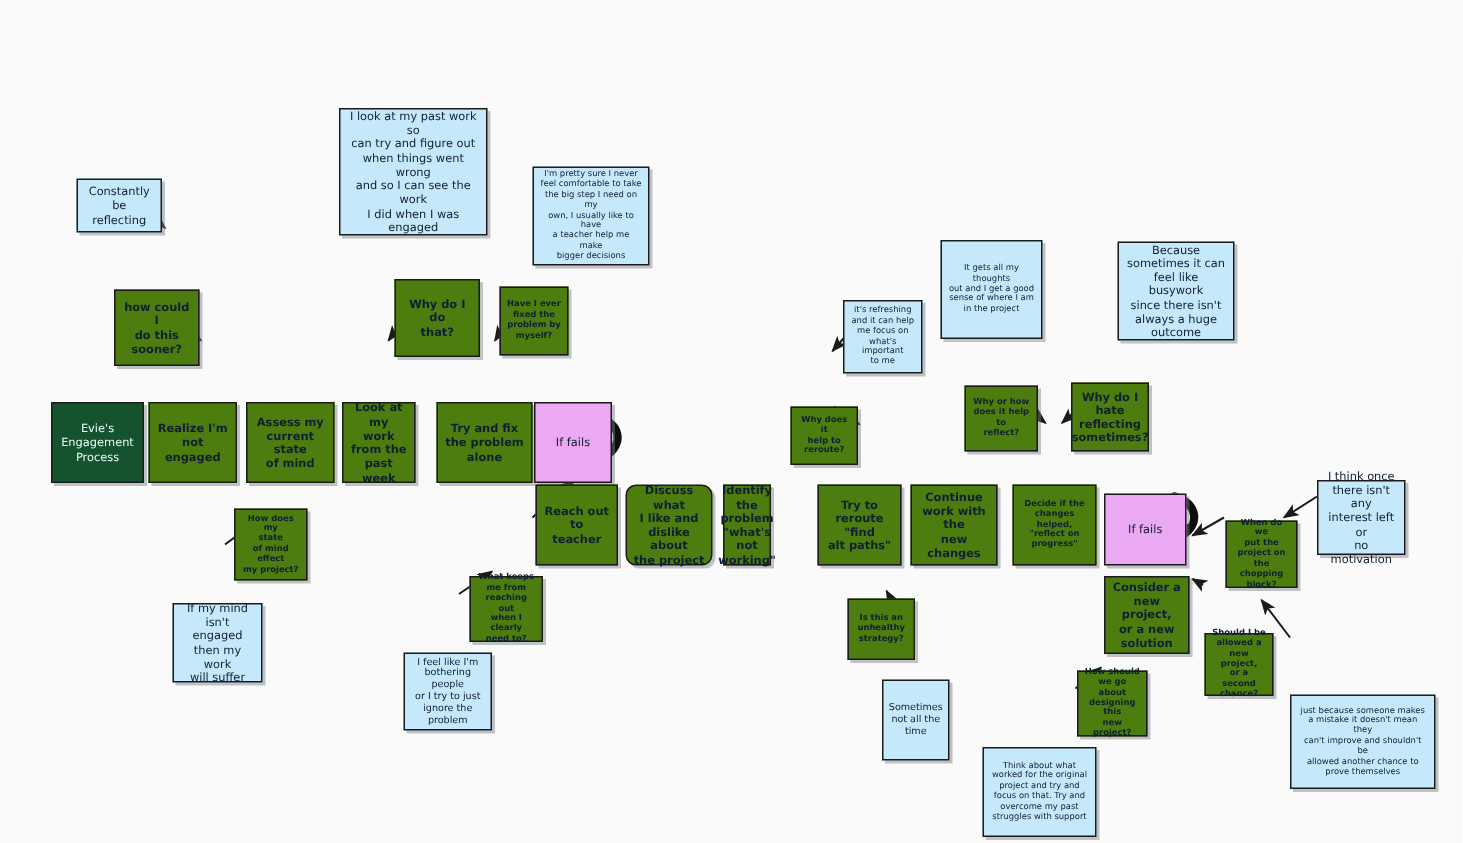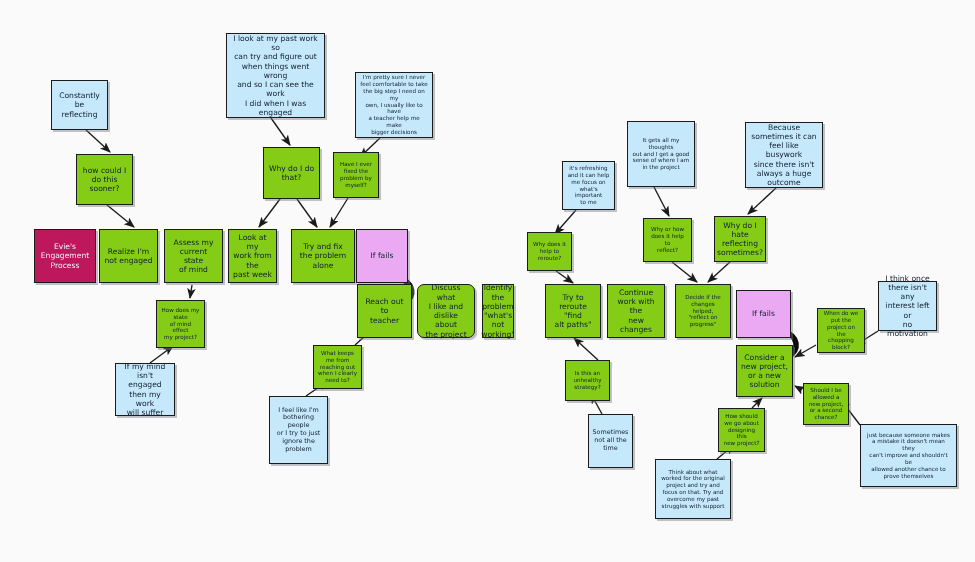--- a/index.html
+++ b/index.html
@@ -32,23 +32,24 @@
     display: flex;
     align-items: center;
     justify-content: center;
     text-align: center;
     color: #102030;
     line-height: 1.22;
     padding: 13px 4px;
     word-wrap: break-word;
     white-space: pre-line;
     box-shadow: 2px 2px 0 rgba(120,125,130,0.45);
-  }
-  .fill-blue   { background: #84cc16; }
-  .fill-teal   { background: #be185d; color: #eaf7fc; }
+    margin-top: 39px;
+  }
+  .fill-blue   { background: #4d7c0f; font-weight: bold; }
+  .fill-teal   { background: #14532d; color: #eaf7fc; }
   .fill-pink   { background: #eaa9f2; }
   .fill-pale   { background: #c6e8fb; }
   .t-xs  { font-size: 5.6px; }
   .t-sm  { font-size: 6.4px; }
   .t-md  { font-size: 7.6px; }
 </style>
 </head>
 <body>
 
 <div id="canvas">
@@ -91,21 +92,21 @@
     <path d="M 409 296 L 404 311 L 393 300 z" fill="#0d0d0d"></path>
 
     <path d="M 783 331 C 799 336 800 350 788 357" stroke="#0d0d0d" stroke-width="5.5" fill="none" stroke-linecap="round"></path>
     <path d="M 793 349 L 788 364 L 777 353 z" fill="#0d0d0d"></path>
   </svg>
 
   <div id="nodes">
       <div class="node fill-teal t-md" style="left: 34px; top: 229px; width: 62px; height: 54px;">Evie's
 Engagement
 Process</div>
-      <div class="node fill-pale t-md" style="left: 51px; top: 80px; width: 57px; height: 50px;">Constantly be
+      <div class="node fill-pale t-md" style="left: 51px; top: 80px; width: 57px; height: 36px;">Constantly be
 reflecting</div>
       <div class="node fill-blue t-md" style="left: 76px; top: 154px; width: 57px; height: 51px;">how could I
 do this
 sooner?</div>
       <div class="node fill-blue t-md" style="left: 99px; top: 229px; width: 59px; height: 54px;">Realize I'm
 not engaged</div>
       <div class="node fill-blue t-md" style="left: 164px; top: 229px; width: 59px; height: 54px;">Assess my
 current state
 of mind</div>
       <div class="node fill-blue t-xs" style="left: 156px; top: 300px; width: 49px; height: 48px;">How does my
@@ -140,21 +141,21 @@
 a teacher help me make
 bigger decisions</div>
       <div class="node fill-pink t-md" style="left: 356px; top: 229px; width: 52px; height: 54px;">If fails</div>
       <div class="node fill-blue t-md" style="left: 357px; top: 284px; width: 55px; height: 54px;">Reach out to
 teacher</div>
       <div class="node fill-blue t-xs" style="left: 313px; top: 345px; width: 49px; height: 44px;">What keeps
 me from
 reaching out
 when I clearly
 need to?</div>
-      <div class="node fill-pale t-sm" style="left: 269px; top: 396px; width: 59px; height: 68px;">I feel like I'm
+      <div class="node fill-pale t-sm" style="left: 269px; top: 396px; width: 59px; height: 52px;">I feel like I'm
 bothering people
 or I try to just
 ignore the
 problem</div>
       <div class="node fill-blue t-md" style="left: 417px; top: 284px; width: 58px; height: 54px; border-radius: 7px;">Discuss what
 I like and
 dislike about
 the project</div>
       <div class="node fill-blue t-md" style="left: 482px; top: 284px; width: 32px; height: 54px;">Identify the
 problem

